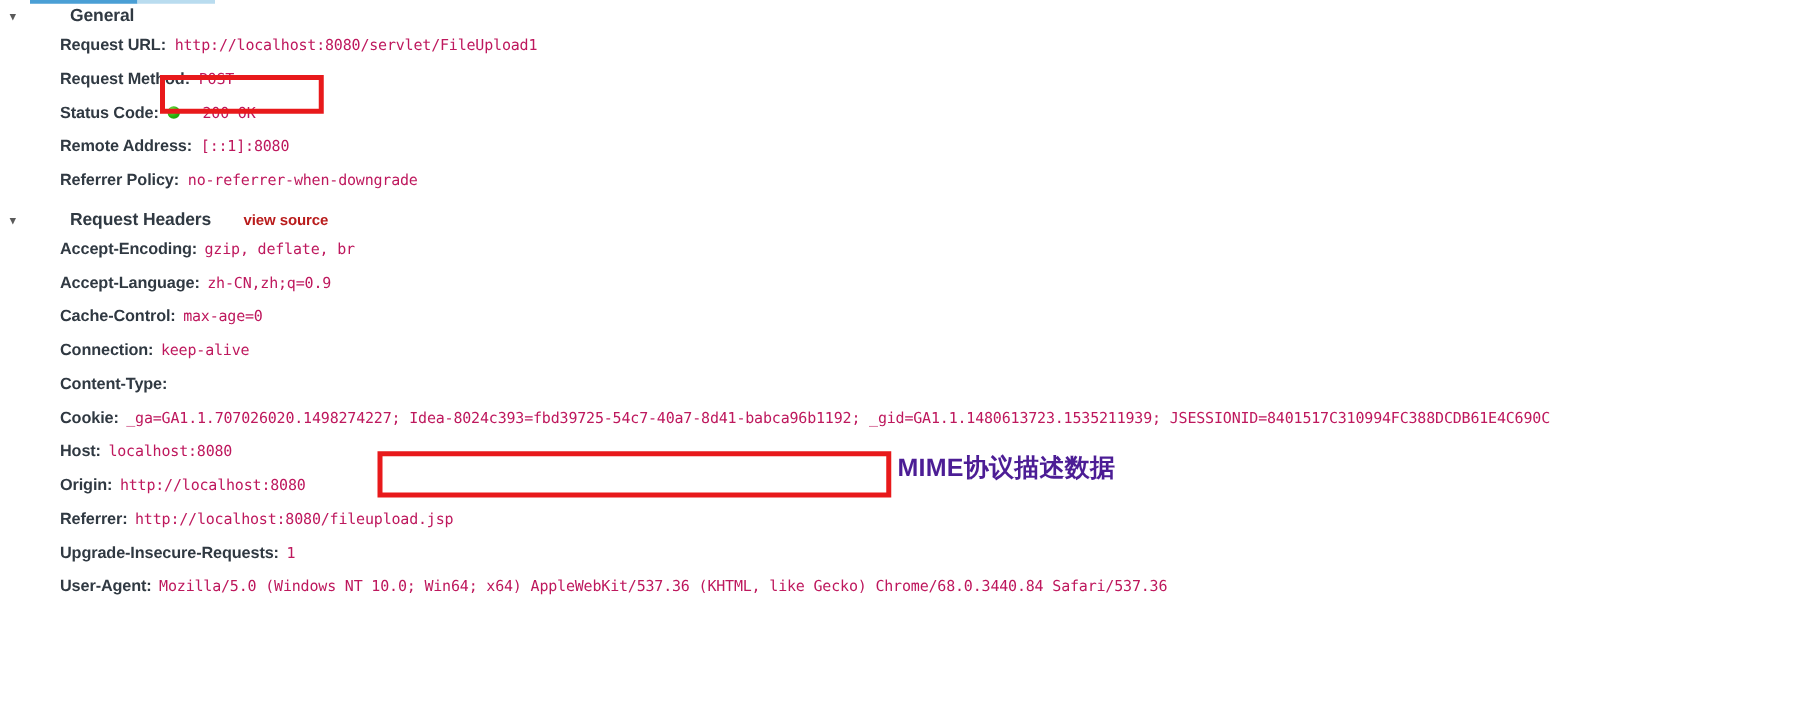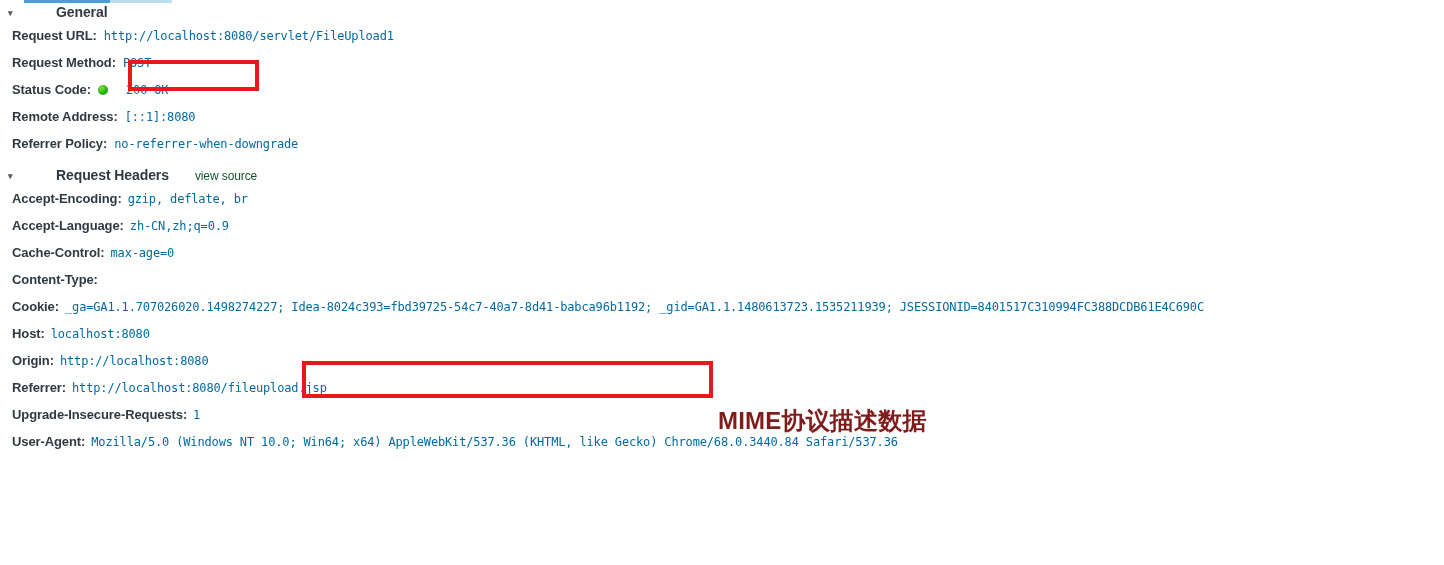--- a/index.html
+++ b/index.html
@@ -81,45 +81,45 @@
     line-height: 14px;
     transform: translateY(-1px);
   }
   .section-title {
     white-space: nowrap;
     margin-left: 36px;
   }
   .view-source {
     margin-left: 26px;
     font-size: 12px;
-    font-weight: normal;
-    color: #14532d;
+    font-weight: bold;
+    color: #b91c1c;
     text-decoration: none;
     white-space: nowrap;
   }
 
   .rows {
-    padding-left: 12px;
+    padding-left: 48px;
   }
   .row {
     display: flex;
     align-items: baseline;
     height: 27px;
     white-space: nowrap;
     font-size: 13px;
   }
   .row .name {
     font-weight: bold;
     color: #303942;
     font-family: "Liberation Sans", sans-serif;
     letter-spacing: -0.1px;
   }
   .row .value {
     margin-left: 6px;
-    color: #0369a1;
+    color: #be185d;
     font-family: "DejaVu Sans Mono", monospace;
     font-size: 12px;
     letter-spacing: -0.15px;
   }
   .row.general .value {
     margin-left: 7px;
   }
 
   .status-dot {
     display: inline-block;
@@ -149,26 +149,25 @@
     left: 302px;
     top: 361px;
     width: 411px;
     height: 37px;
   }
   .anno-label {
     position: absolute;
     left: 718px;
     top: 361px;
     font-family: "Liberation Sans", sans-serif;
-    font-size: 24px;
-    font-weight: bold;
-    color: #7f1d1d;
+    font-size: 20px;
+    font-weight: bold;
+    color: #4c1d95;
     white-space: nowrap;
     letter-spacing: 0.2px;
-    margin-top: 44px;
   }
 </style>
 </head>
 <body>
 
 <div class="tab-underline"></div>
 <div class="tab-underline-faint"></div>
 
 <div class="scroll-track"></div>
 <div class="scroll-thumb"></div>
@@ -215,20 +214,24 @@
     </div>
     <div class="row">
       <span class="name">Accept-Language:</span>
       <span class="value">zh-CN,zh;q=0.9</span>
     </div>
     <div class="row">
       <span class="name">Cache-Control:</span>
       <span class="value">max-age=0</span>
     </div>
     <div class="row">
+      <span class="name">Connection:</span>
+      <span class="value">keep-alive</span>
+    </div>
+    <div class="row">
       <span class="name">Content-Type:</span>
     </div>
     <div class="row">
       <span class="name">Cookie:</span>
       <span class="value">_ga=GA1.1.707026020.1498274227; Idea-8024c393=fbd39725-54c7-40a7-8d41-babca96b1192; _gid=GA1.1.1480613723.1535211939; JSESSIONID=8401517C310994FC388DCDB61E4C690C</span>
     </div>
     <div class="row">
       <span class="name">Host:</span>
       <span class="value">localhost:8080</span>
     </div>

